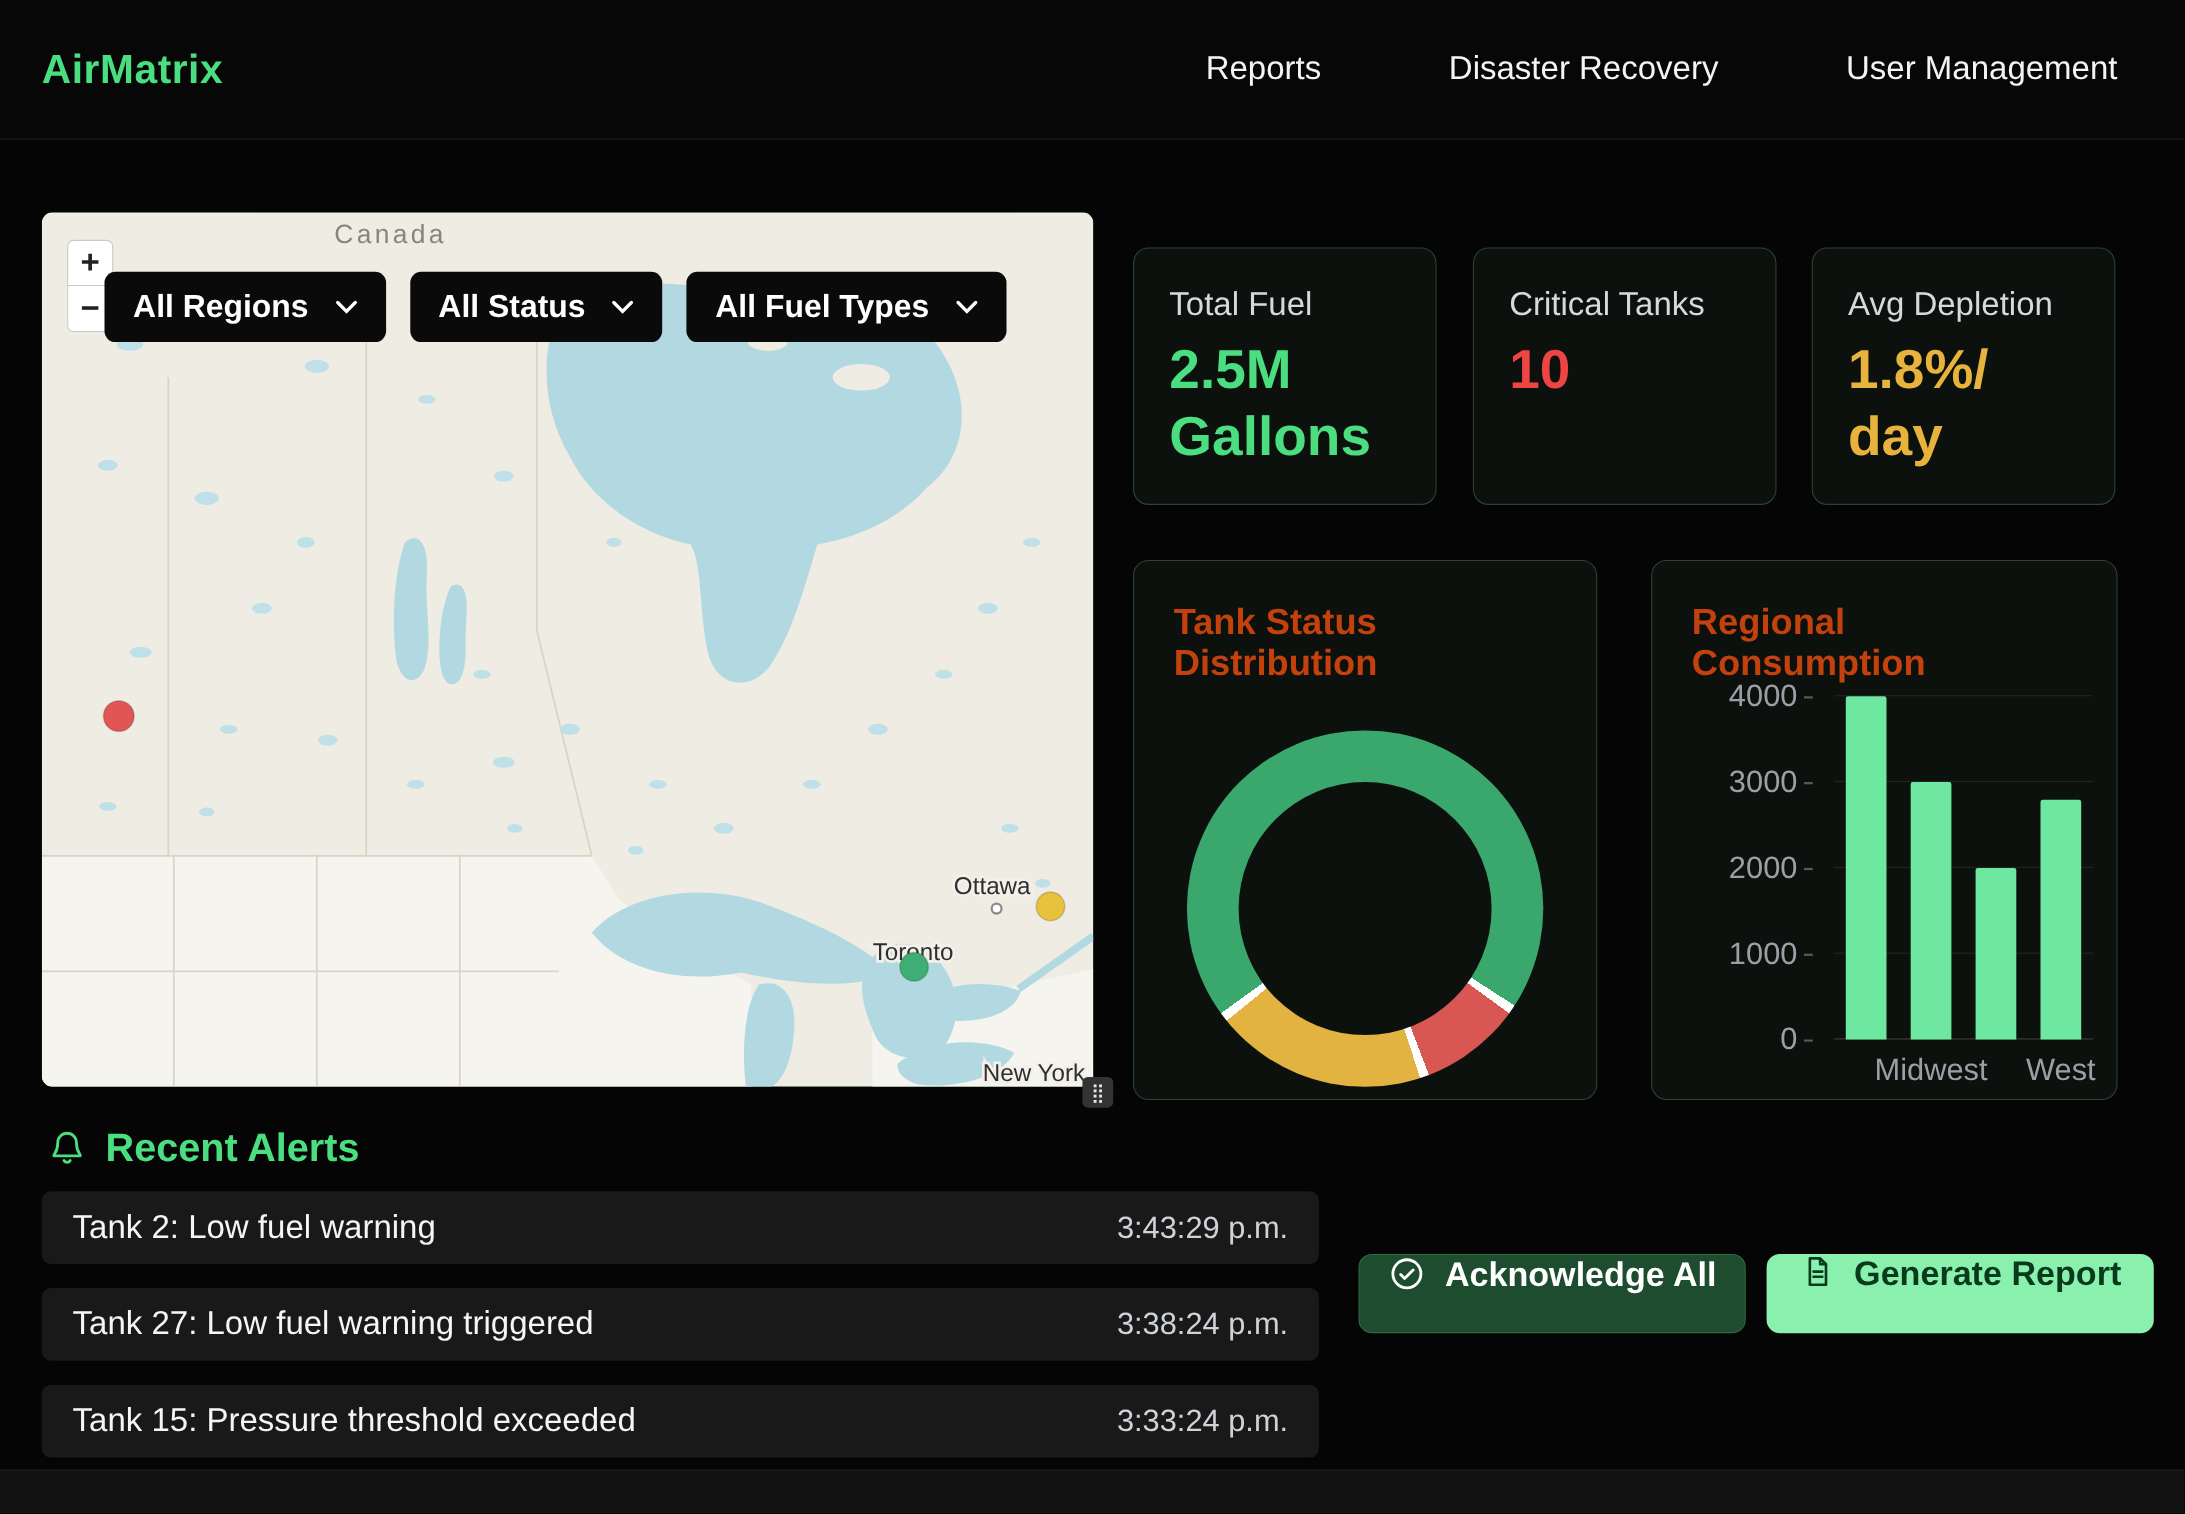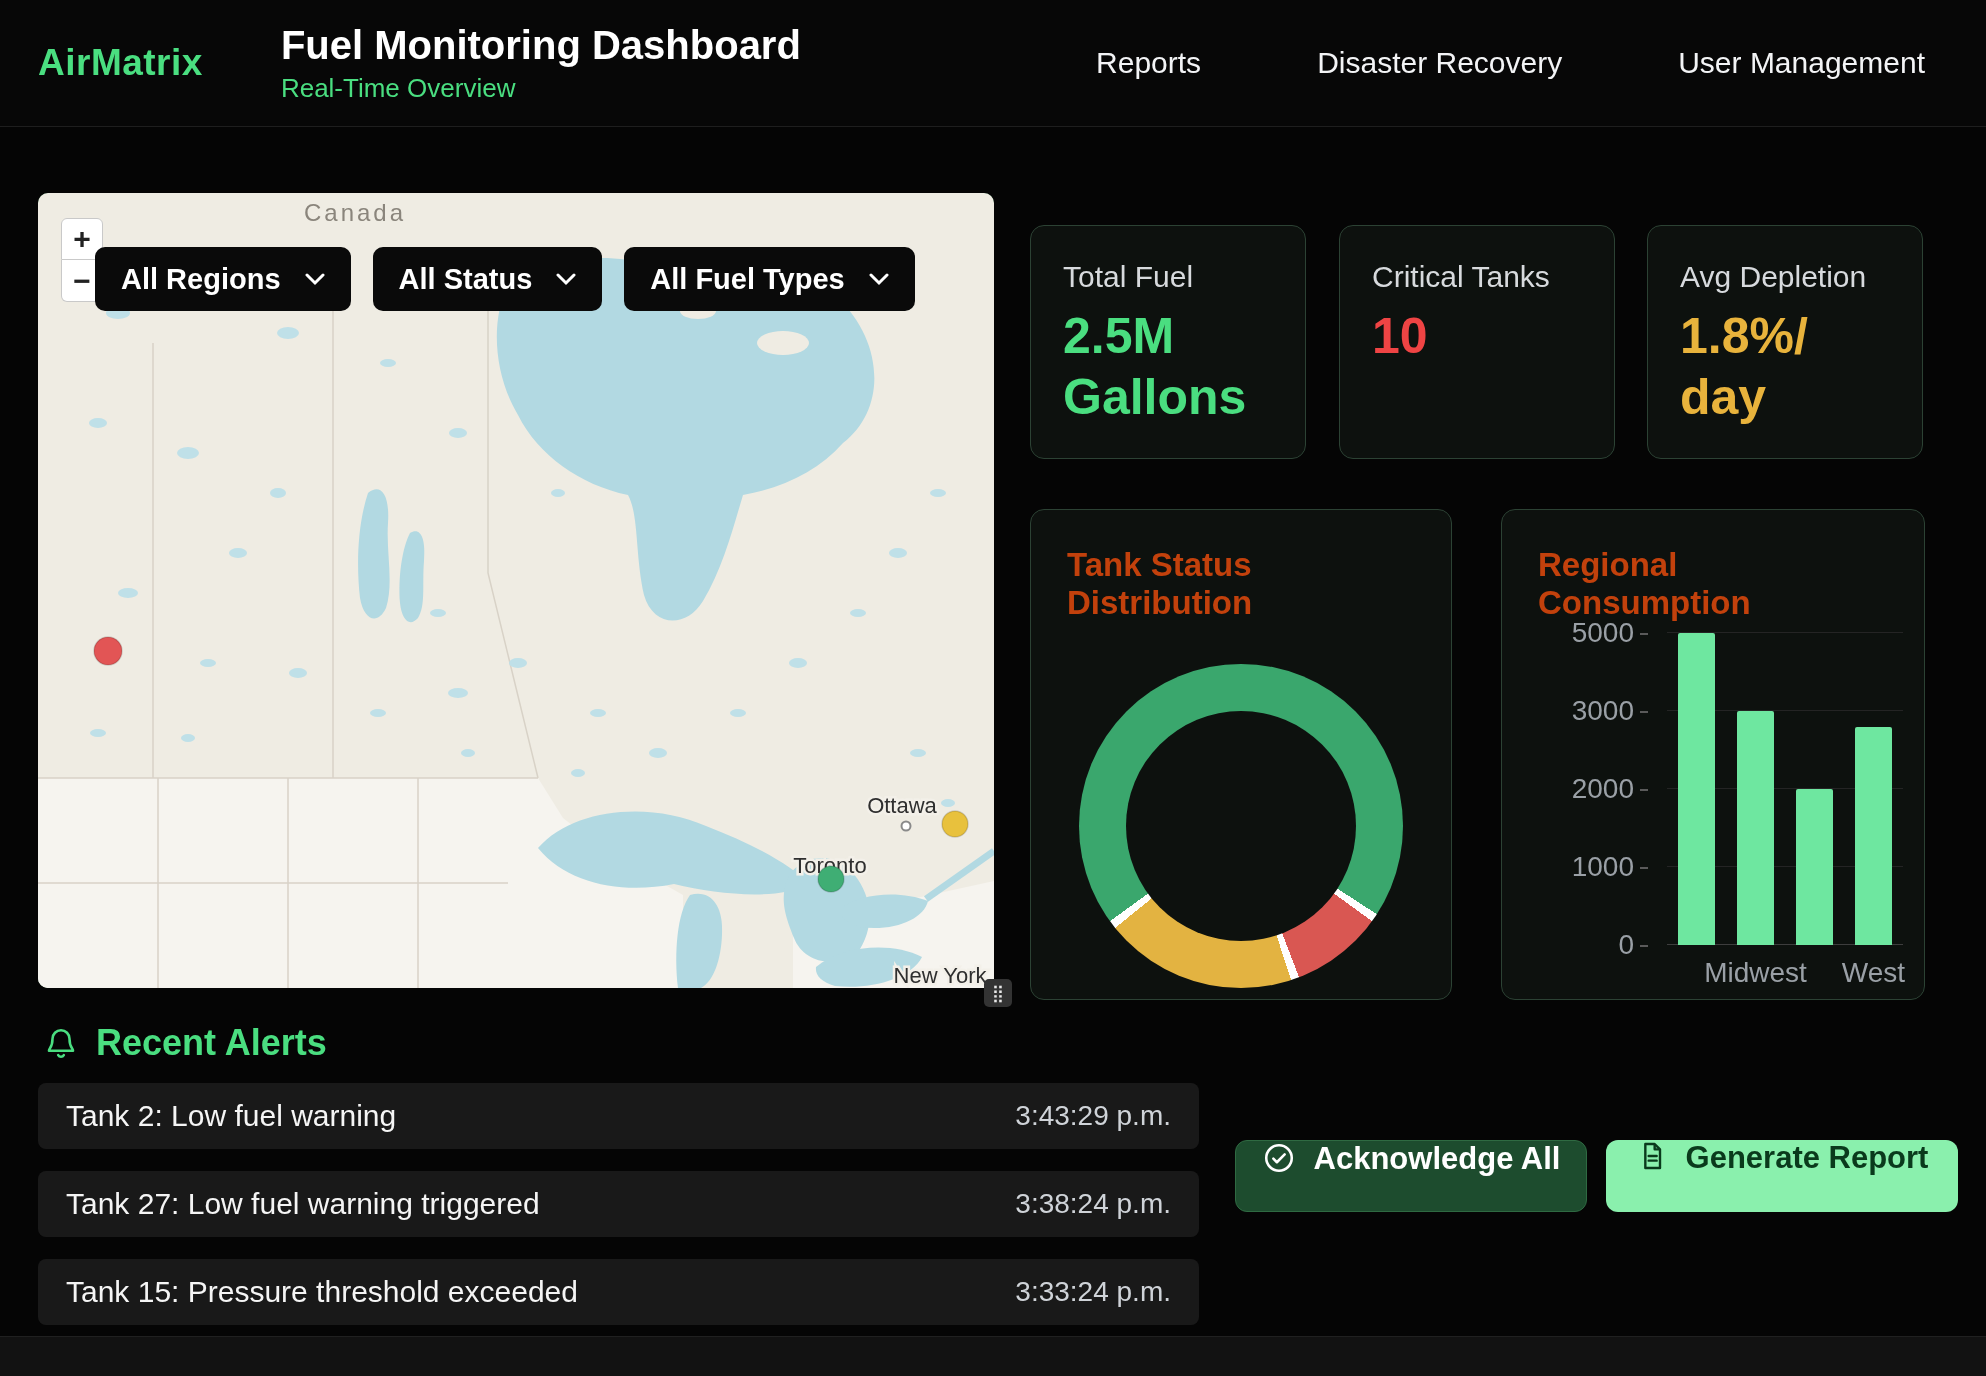--- a/index.html
+++ b/index.html
@@ -111,24 +111,20 @@
 
   .footer { position:absolute; left:0; top:1336px; width:1986px; height:40px; background:#121212; border-top:1px solid #202020; }
 </style>
 </head>
 <body>
 
 <div class="page">
 
   <div class="topbar">
     <div class="brand">AirMatrix</div>
-    <div class="title-block">
-      <div class="page-title">Fuel Monitoring Dashboard</div>
-      <div class="page-subtitle">Real-Time Overview</div>
-    </div>
     <div class="nav">
       <div class="nav-item">Reports</div>
       <div class="nav-item">Disaster Recovery</div>
       <div class="nav-item">User Management</div>
     </div>
   </div>
 
   <div class="map-card">
     <svg class="map-svg" viewBox="0 0 956 795">
       <rect width="956" height="795" fill="#efece3"></rect>
@@ -253,21 +249,21 @@
     </div>
   </div>
 
   <div class="card chart-card bar-card">
     <div class="card-title">Regional Consumption</div>
     <div class="y-axis">
         <div class="ytick" style="bottom: -16px;">0</div>
         <div class="ytick" style="bottom: 62px;">1000</div>
         <div class="ytick" style="bottom: 140px;">2000</div>
         <div class="ytick" style="bottom: 218px;">3000</div>
-        <div class="ytick" style="bottom: 296px;">5000</div>
+        <div class="ytick" style="bottom: 296px;">4000</div>
       </div>
     <div class="bar-plot">
         <div class="gridline baseline" style="bottom: 0px;"></div>
         <div class="gridline" style="bottom: 78px;"></div>
         <div class="gridline" style="bottom: 156px;"></div>
         <div class="gridline" style="bottom: 234px;"></div>
         <div class="gridline" style="bottom: 312px;"></div>
         <div class="bar" style="left: 11px; height: 312px; background: rgb(110, 231, 160);"></div>
         <div class="bar" style="left: 70px; height: 234px; background: rgb(110, 231, 160);"></div>
         <div class="bar" style="left: 129px; height: 156px; background: rgb(110, 231, 160);"></div>

